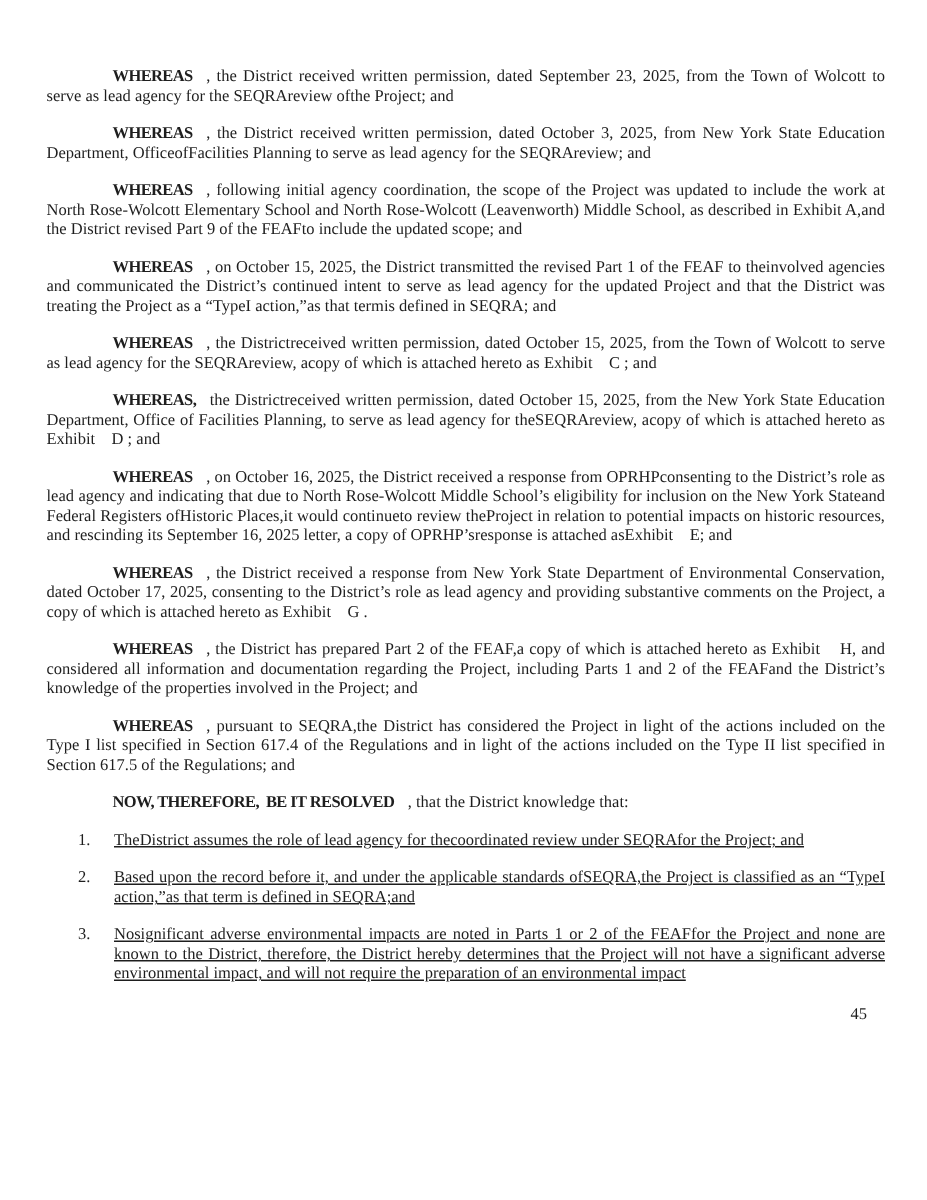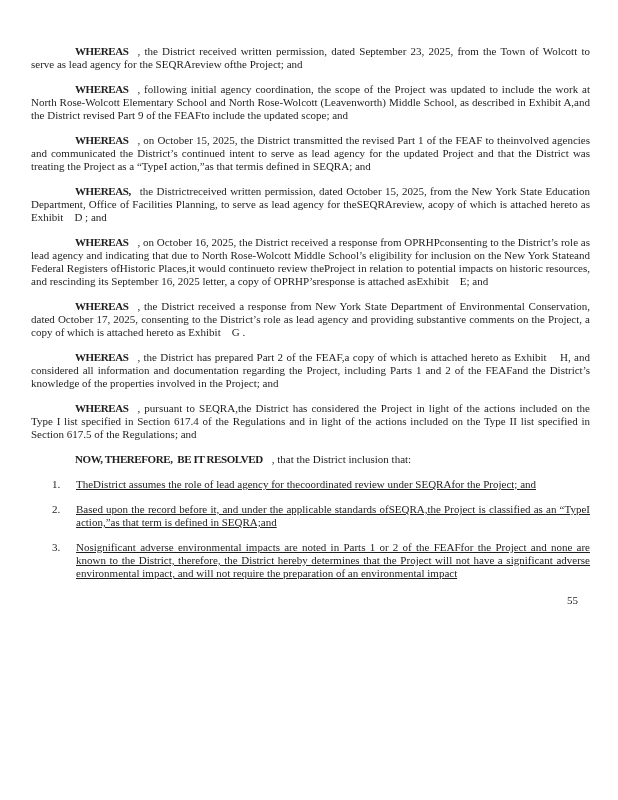--- a/index.html
+++ b/index.html
@@ -46,49 +46,51 @@
     margin-top: 14px;
   }
 </style>
 </head>
 <body>
 
 <div class="page">
 
   <p class="para"><span class="lead">WHEREAS</span><span>, the District received written permission, dated September 23, 2025, from the Town of Wolcott to serve as lead agency for the SEQRAreview ofthe Project; and</span></p>
 
+  <p class="para"><span class="lead">WHEREAS</span><span>, the District received written permission, dated October 3, 2025, from New York State Education Department, OfficeofFacilities Planning to serve as lead agency for the SEQRAreview; and</span></p>
 
   <p class="para"><span class="lead">WHEREAS</span><span>, following initial agency coordination, the scope of the Project was updated to include the work at North Rose-Wolcott Elementary School and North Rose-Wolcott (Leavenworth) Middle School, as described in Exhibit A,and the District revised Part 9 of the FEAFto include the updated scope; and</span></p>
 
   <p class="para"><span class="lead">WHEREAS</span><span>, on October 15, 2025, the District transmitted the revised Part 1 of the FEAF to theinvolved agencies and communicated the District’s continued intent to serve as lead agency for the updated Project and that the District was treating the Project as a “TypeI action,”as that termis defined in SEQRA; and</span></p>
 
+  <p class="para"><span class="lead">WHEREAS</span><span>, the Districtreceived written permission, dated October 15, 2025, from the Town of Wolcott to serve as lead agency for the SEQRAreview, acopy of which is attached hereto as Exhibit&nbsp;&nbsp;&nbsp;&nbsp;C ; and</span></p>
 
   <p class="para"><span class="lead">WHEREAS,</span><span>the Districtreceived written permission, dated October 15, 2025, from the New York State Education Department, Office of Facilities Planning, to serve as lead agency for theSEQRAreview, acopy of which is attached hereto as Exhibit&nbsp;&nbsp;&nbsp;&nbsp;D ; and</span></p>
 
   <p class="para"><span class="lead">WHEREAS</span><span>, on October 16, 2025, the District received a response from OPRHPconsenting to the District’s role as lead agency and indicating that due to North Rose-Wolcott Middle School’s eligibility for inclusion on the New York Stateand Federal Registers ofHistoric Places,it would continueto review theProject in relation to potential impacts on historic resources, and rescinding its September 16, 2025 letter, a copy of OPRHP’sresponse is attached asExhibit&nbsp;&nbsp;&nbsp;&nbsp;E; and</span></p>
 
 
   <p class="para"><span class="lead">WHEREAS</span><span>, the District received a response from New York State Department of Environmental Conservation, dated October 17, 2025, consenting to the District’s role as lead agency and providing substantive comments on the Project, a copy of which is attached hereto as Exhibit&nbsp;&nbsp;&nbsp;&nbsp;G .</span></p>
 
   <p class="para"><span class="lead">WHEREAS</span><span>, the District has prepared Part 2 of the FEAF,a copy of which is attached hereto as Exhibit&nbsp;&nbsp;&nbsp;&nbsp;H, and considered all information and documentation regarding the Project, including Parts 1 and 2 of the FEAFand the District’s knowledge of the properties involved in the Project; and</span></p>
 
   <p class="para"><span class="lead">WHEREAS</span><span>, pursuant to SEQRA,the District has considered the Project in light of the actions included on the Type I list specified in Section 617.4 of the Regulations and in light of the actions included on the Type II list specified in Section 617.5 of the Regulations; and</span></p>
 
-  <p class="para"><span class="lead">NOW, THEREFORE,&nbsp; BE IT RESOLVED</span><span>, that the District inclusion that:</span></p>
+  <p class="para"><span class="lead">NOW, THEREFORE,&nbsp; BE IT RESOLVED</span><span>, that the District knowledge that:</span></p>
 
   <div class="list">
     <div class="list-item">
       <span class="item-num">1.</span>
       <span class="item-text">TheDistrict assumes the role of lead agency for thecoordinated review under SEQRAfor the Project; and</span>
     </div>
     <div class="list-item">
       <span class="item-num">2.</span>
       <span class="item-text">Based upon the record before it, and under the applicable standards ofSEQRA,the Project is classified as an “TypeI action,”as that term is defined in SEQRA;and</span>
     </div>
     <div class="list-item">
       <span class="item-num">3.</span>
       <span class="item-text">Nosignificant adverse environmental impacts are noted in Parts 1 or 2 of the FEAFfor the Project and none are known to the District, therefore, the District hereby determines that the Project will not have a significant adverse environmental impact, and will not require the preparation of an environmental impact</span>
     </div>
   </div>
 
-  <div class="page-number">55</div>
+  <div class="page-number">45</div>
 
 </div>
 
 </body></html>

